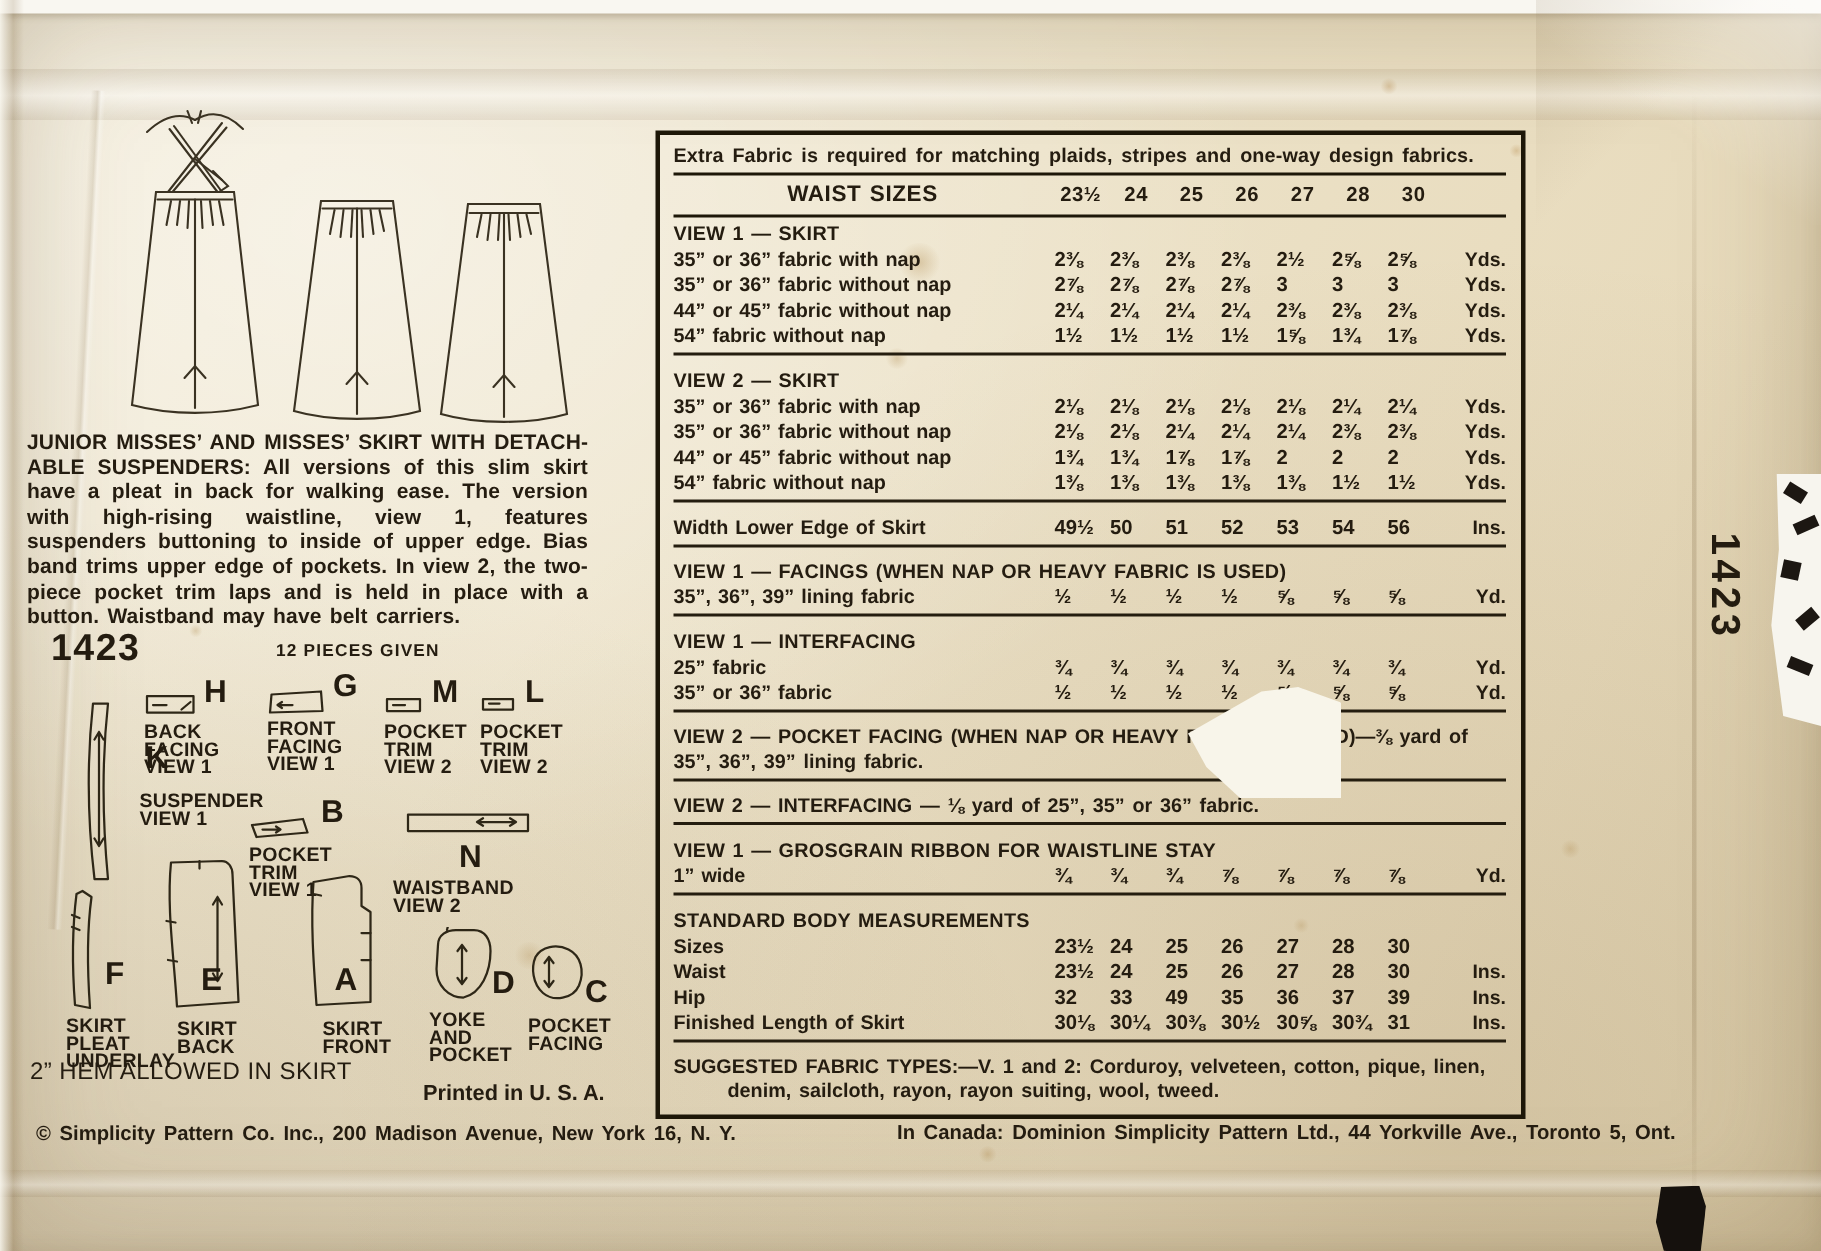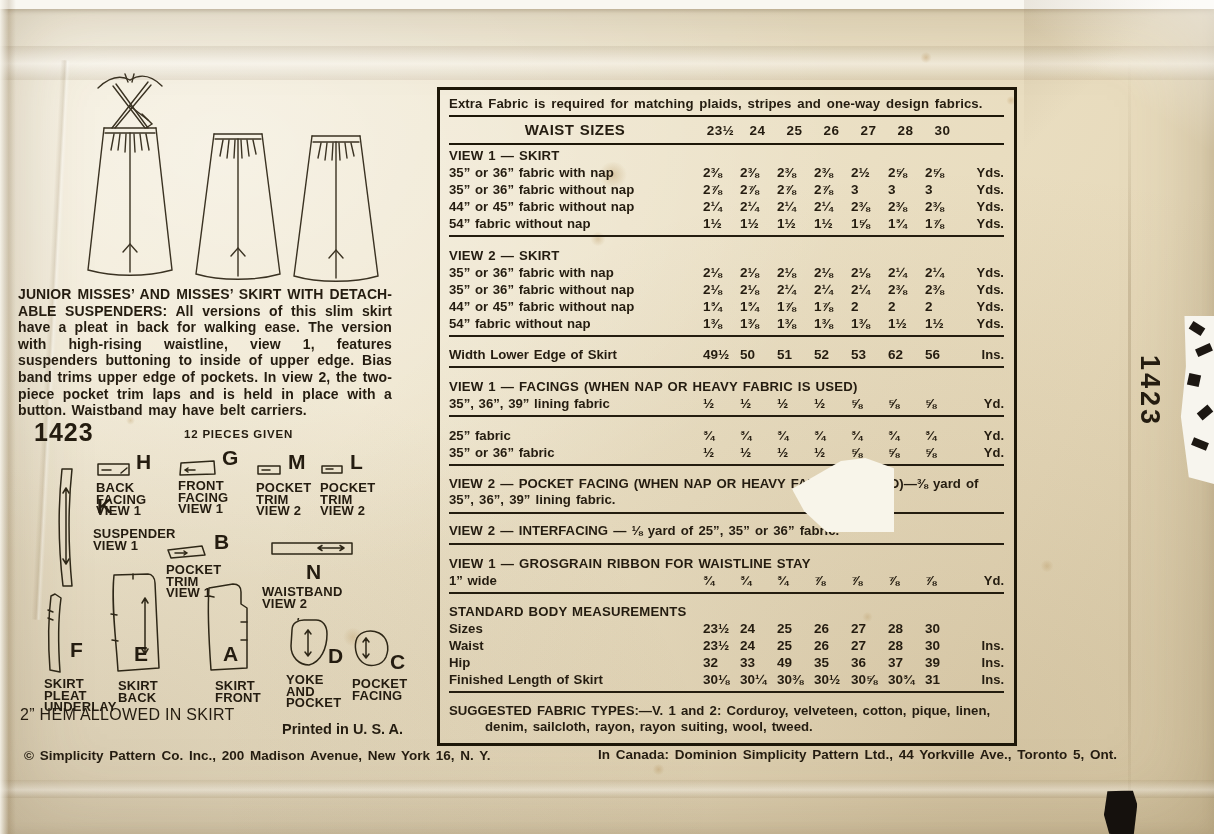--- a/index.html
+++ b/index.html
@@ -394,40 +394,41 @@
         </div>
       </div>
       <div class="t-section">
         <div class="t-row t-cols">
           <span class="t-label">Width Lower Edge of Skirt</span>
           <span class="t-val">49½</span>
           <span class="t-val">50</span>
           <span class="t-val">51</span>
           <span class="t-val">52</span>
           <span class="t-val">53</span>
-          <span class="t-val">62</span>
+          <span class="t-val">54</span>
           <span class="t-val">56</span>
           <span class="t-unit">Ins.</span>
         </div>
       </div>
       <div class="t-section">
         <div class="t-title">VIEW 1 — FACINGS (WHEN NAP OR HEAVY FABRIC IS USED)</div>
         <div class="t-row t-cols">
           <span class="t-label">35”, 36”, 39” lining fabric</span>
           <span class="t-val">½</span>
           <span class="t-val">½</span>
           <span class="t-val">½</span>
           <span class="t-val">½</span>
           <span class="t-val">⅝</span>
           <span class="t-val">⅝</span>
           <span class="t-val">⅝</span>
           <span class="t-unit">Yd.</span>
         </div>
       </div>
       <div class="t-section">
+        <div class="t-title">VIEW 1 — INTERFACING</div>
         <div class="t-row t-cols">
           <span class="t-label">25” fabric</span>
           <span class="t-val">¾</span>
           <span class="t-val">¾</span>
           <span class="t-val">¾</span>
           <span class="t-val">¾</span>
           <span class="t-val">¾</span>
           <span class="t-val">¾</span>
           <span class="t-val">¾</span>
           <span class="t-unit">Yd.</span>

